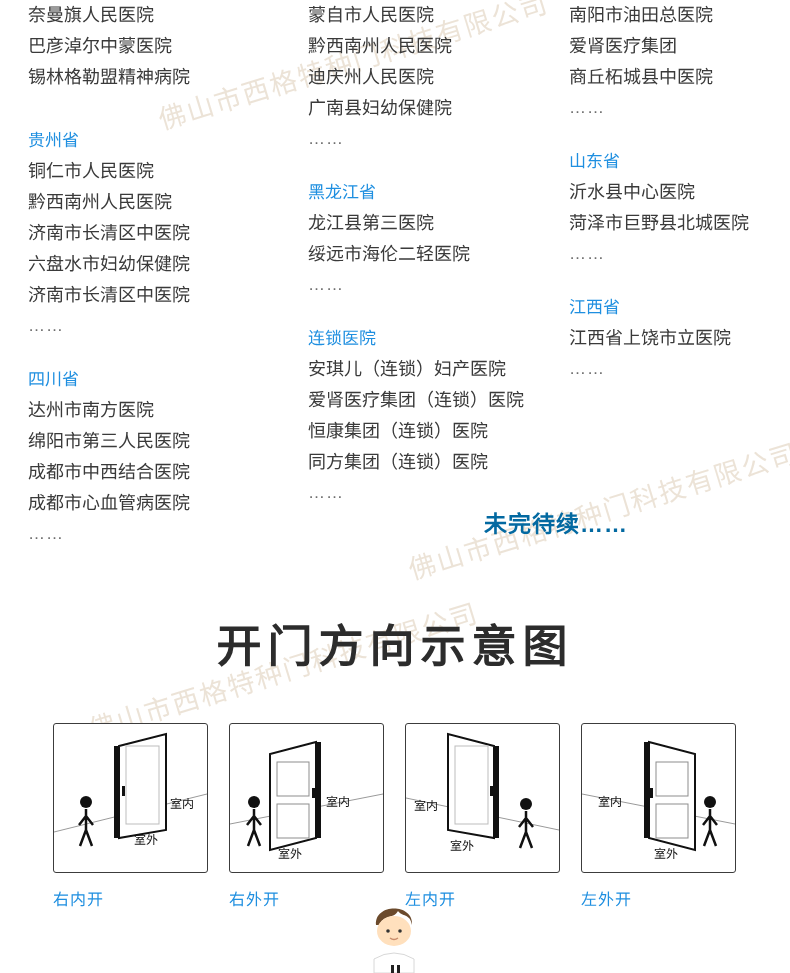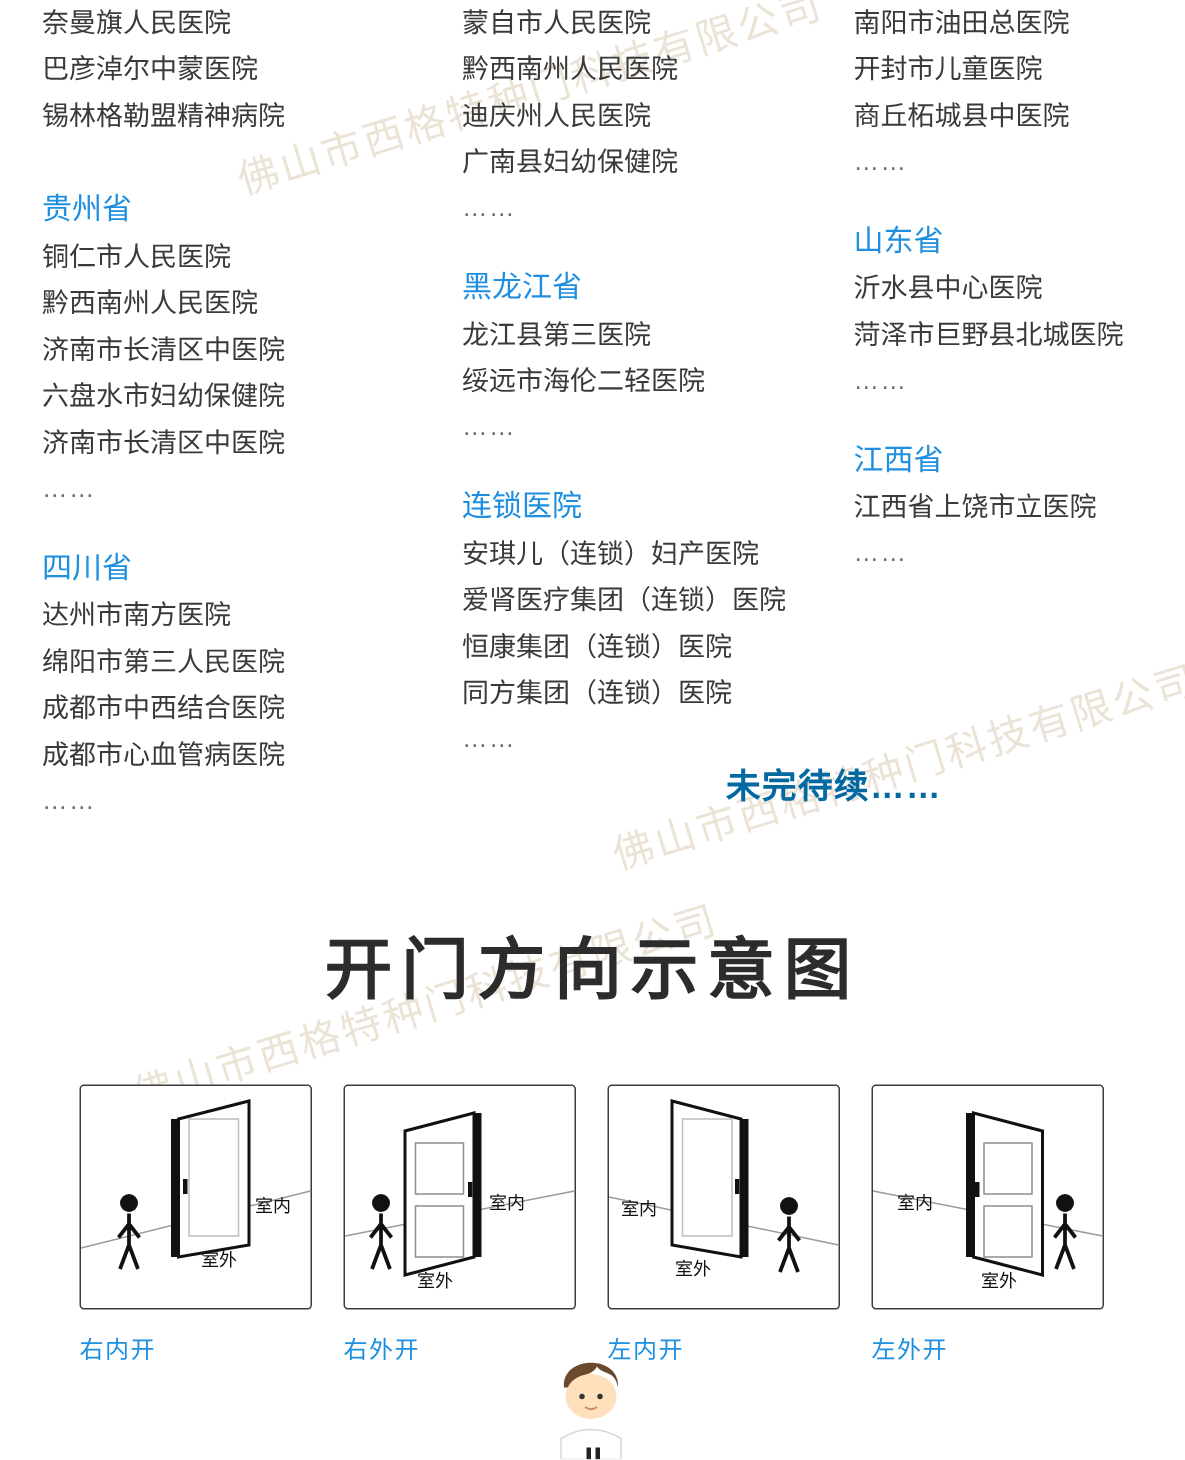--- a/index.html
+++ b/index.html
@@ -48,21 +48,21 @@
     position: absolute;
     top: 0;
   }
   .col-1 { left: 28px;  width: 250px; }
   .col-2 { left: 308px; width: 250px; }
   .col-3 { left: 569px; width: 205px; }
 
   .group { margin-bottom: 10px; }
   .group-title {
     color: #1f8fe0;
-    font-size: 20px;
+    font-size: 17px;
     line-height: 31px;
     font-weight: 400;
   }
   .hosp {
     color: #3a3a3a;
     font-size: 18px;
     line-height: 31px;
     white-space: nowrap;
   }
   .ellip {
@@ -210,21 +210,21 @@
       <div class="hosp">恒康集团（连锁）医院</div>
       <div class="hosp">同方集团（连锁）医院</div>
       <div class="ellip">……</div>
     </div>
   </div>
 
   <div class="col col-3">
 
     <div class="group">
       <div class="hosp">南阳市油田总医院</div>
-      <div class="hosp">开封市儿童医院</div>
+      <div class="hosp">爱肾医疗集团</div>
       <div class="hosp">商丘柘城县中医院</div>
       <div class="ellip">……</div>
     </div>
 
     <div class="spacer-14"></div>
 
     <div class="group">
       <div class="group-title">山东省</div>
       <div class="hosp">沂水县中心医院</div>
       <div class="hosp">菏泽市巨野县北城医院</div>

